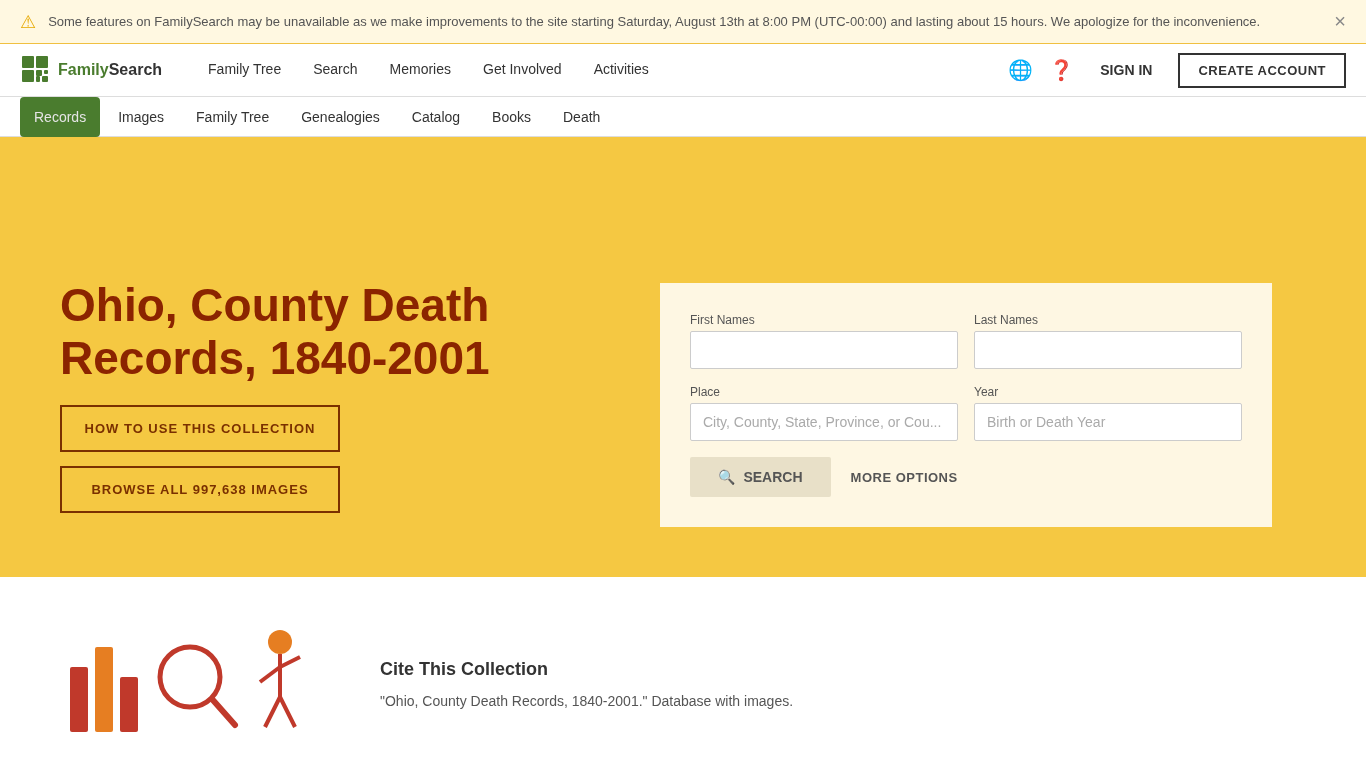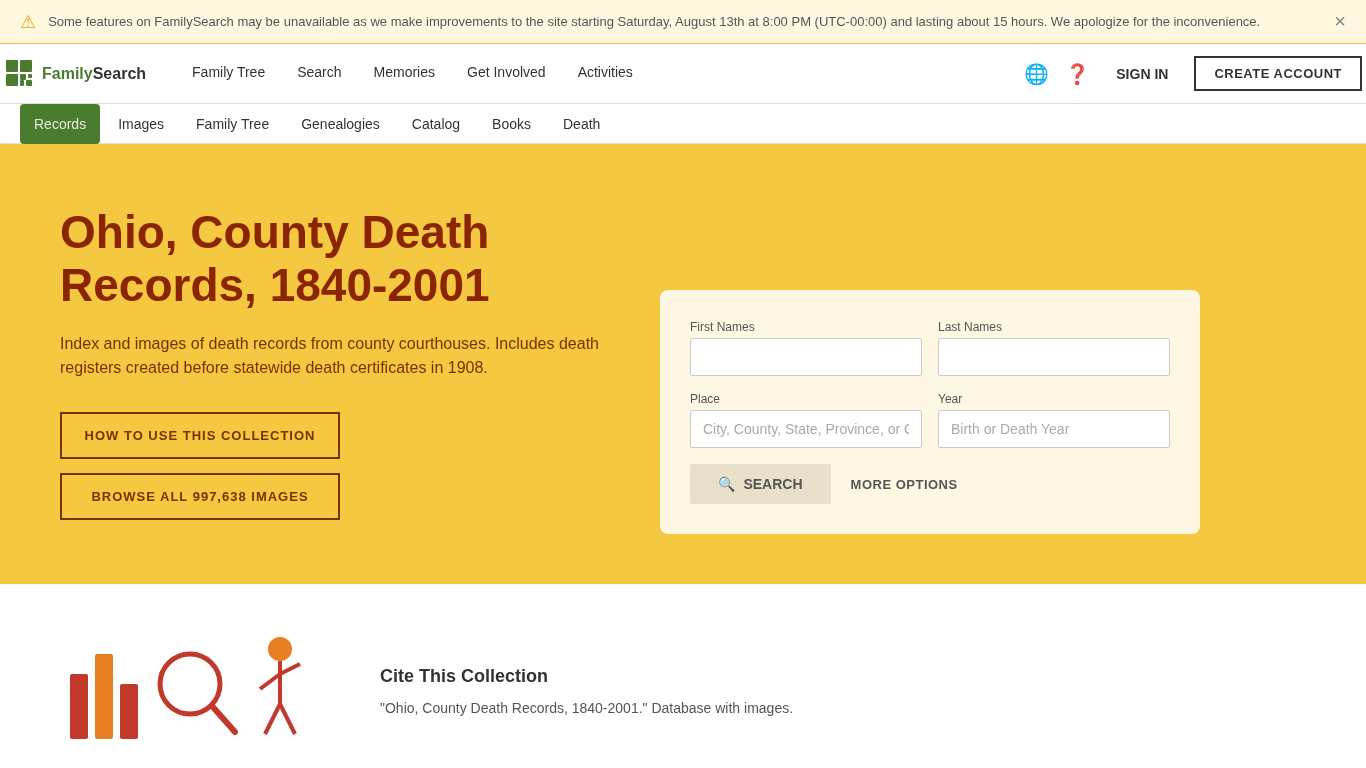--- a/index.html
+++ b/index.html
@@ -31,24 +31,24 @@
       font-size: 20px;
       cursor: pointer;
       color: #888;
       flex-shrink: 0;
     }
 
     
     .header {
       background: #fff;
       border-bottom: 1px solid #ddd;
-      padding: 0 4px;
-      display: flex;
-      align-items: center;
-      height: 60px;
+      padding: 0 20px;
+      display: flex;
+      align-items: center;
+      height: 53px;
     }
     .logo {
       display: flex;
       align-items: center;
       gap: 6px;
       margin-right: 30px;
       text-decoration: none;
     }
     .main-nav {
       display: flex;
@@ -162,23 +162,23 @@
       border: 2px solid #7a3000;
       background: #f5c842;
       color: #7a3000;
       margin-bottom: 14px;
       text-align: center;
     }
 
     
     .search-panel {
       background: rgba(255,255,255,0.85);
-      border-radius: 8px;
+      border-radius: 0;
       padding: 30px;
-      width: 540px;
+      width: 612px;
       flex-shrink: 0;
     }
     .search-row {
       display: flex;
       gap: 16px;
       margin-bottom: 16px;
     }
     .search-field {
       flex: 1;
       display: flex;
@@ -312,21 +312,20 @@
   <div class="sub-nav-item">Family Tree</div>
   <div class="sub-nav-item">Genealogies</div>
   <div class="sub-nav-item">Catalog</div>
   <div class="sub-nav-item">Books</div>
   <div class="sub-nav-item">Death</div>
 </nav>
 
 <section class="hero">
   <div class="hero-left">
     <h1 class="hero-title">Ohio, County Death Records, 1840-2001</h1>
-    <p class="hero-description">Index and images of death records from county courthouses. Includes death registers created before statewide death certificates in 1908.</p>
     <button class="hero-btn">HOW TO USE THIS COLLECTION</button>
     <button class="hero-btn">BROWSE ALL 997,638 IMAGES</button>
   </div>
 
   <div class="search-panel">
     <div class="search-row">
       <div class="search-field">
         <label>First Names</label>
         <input type="text" placeholder="" style="">
       </div>

